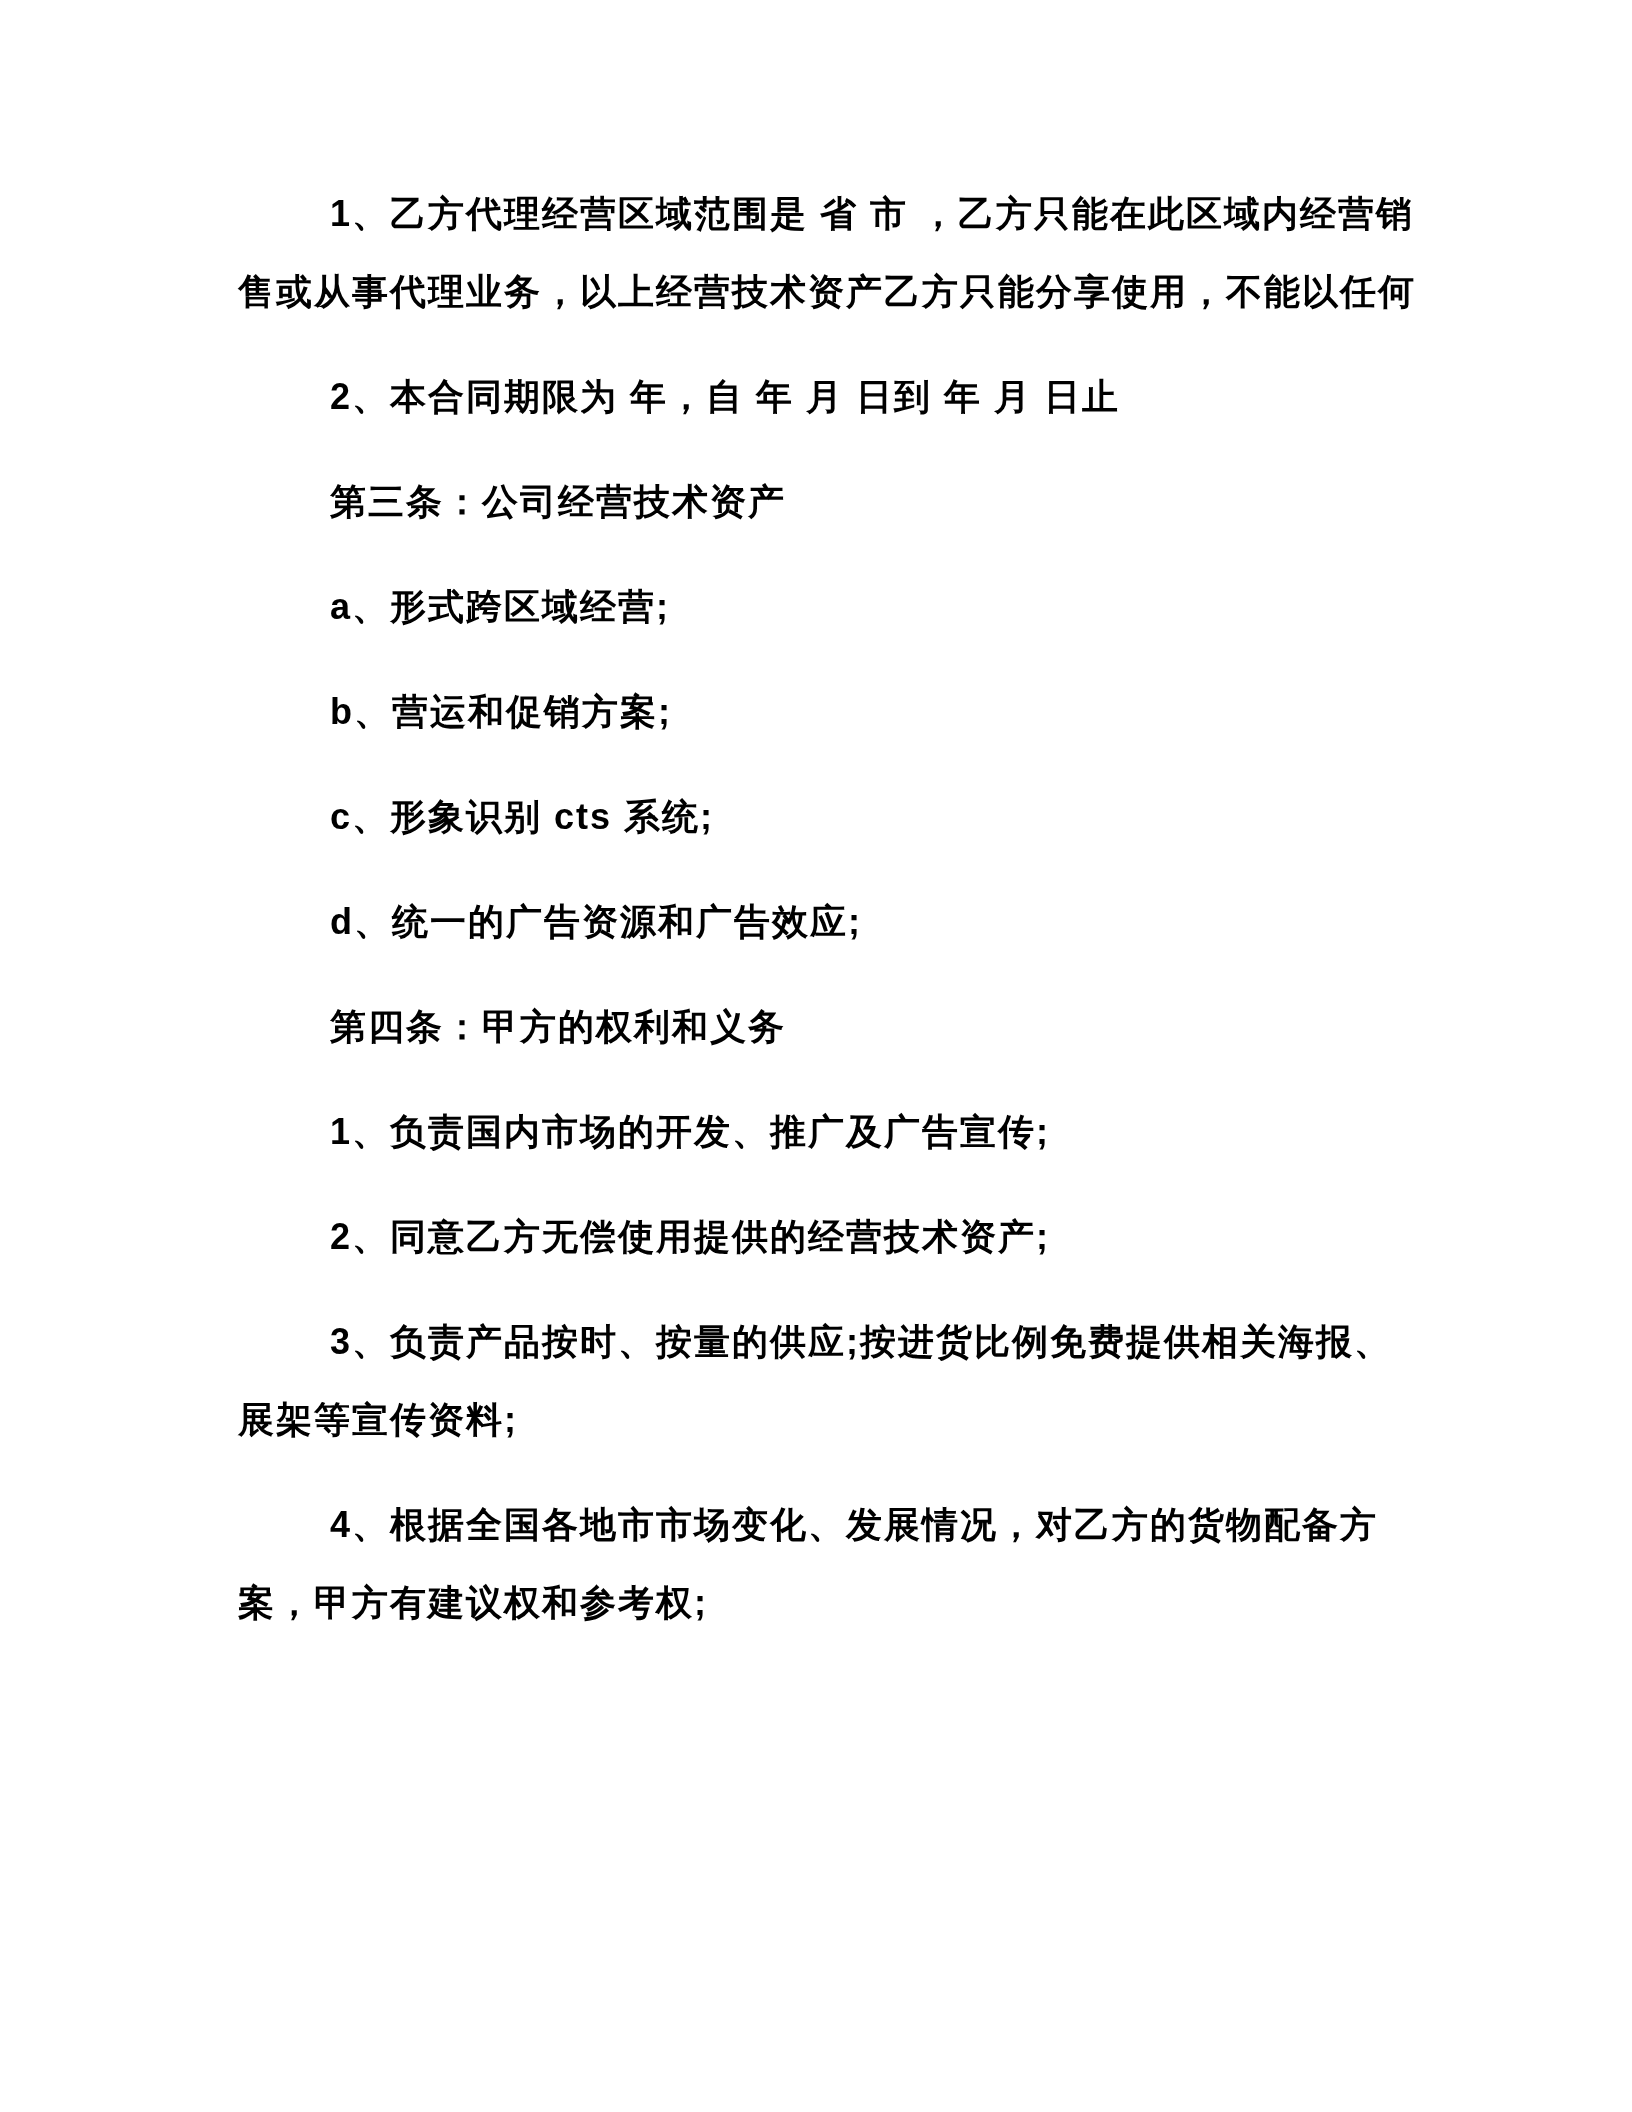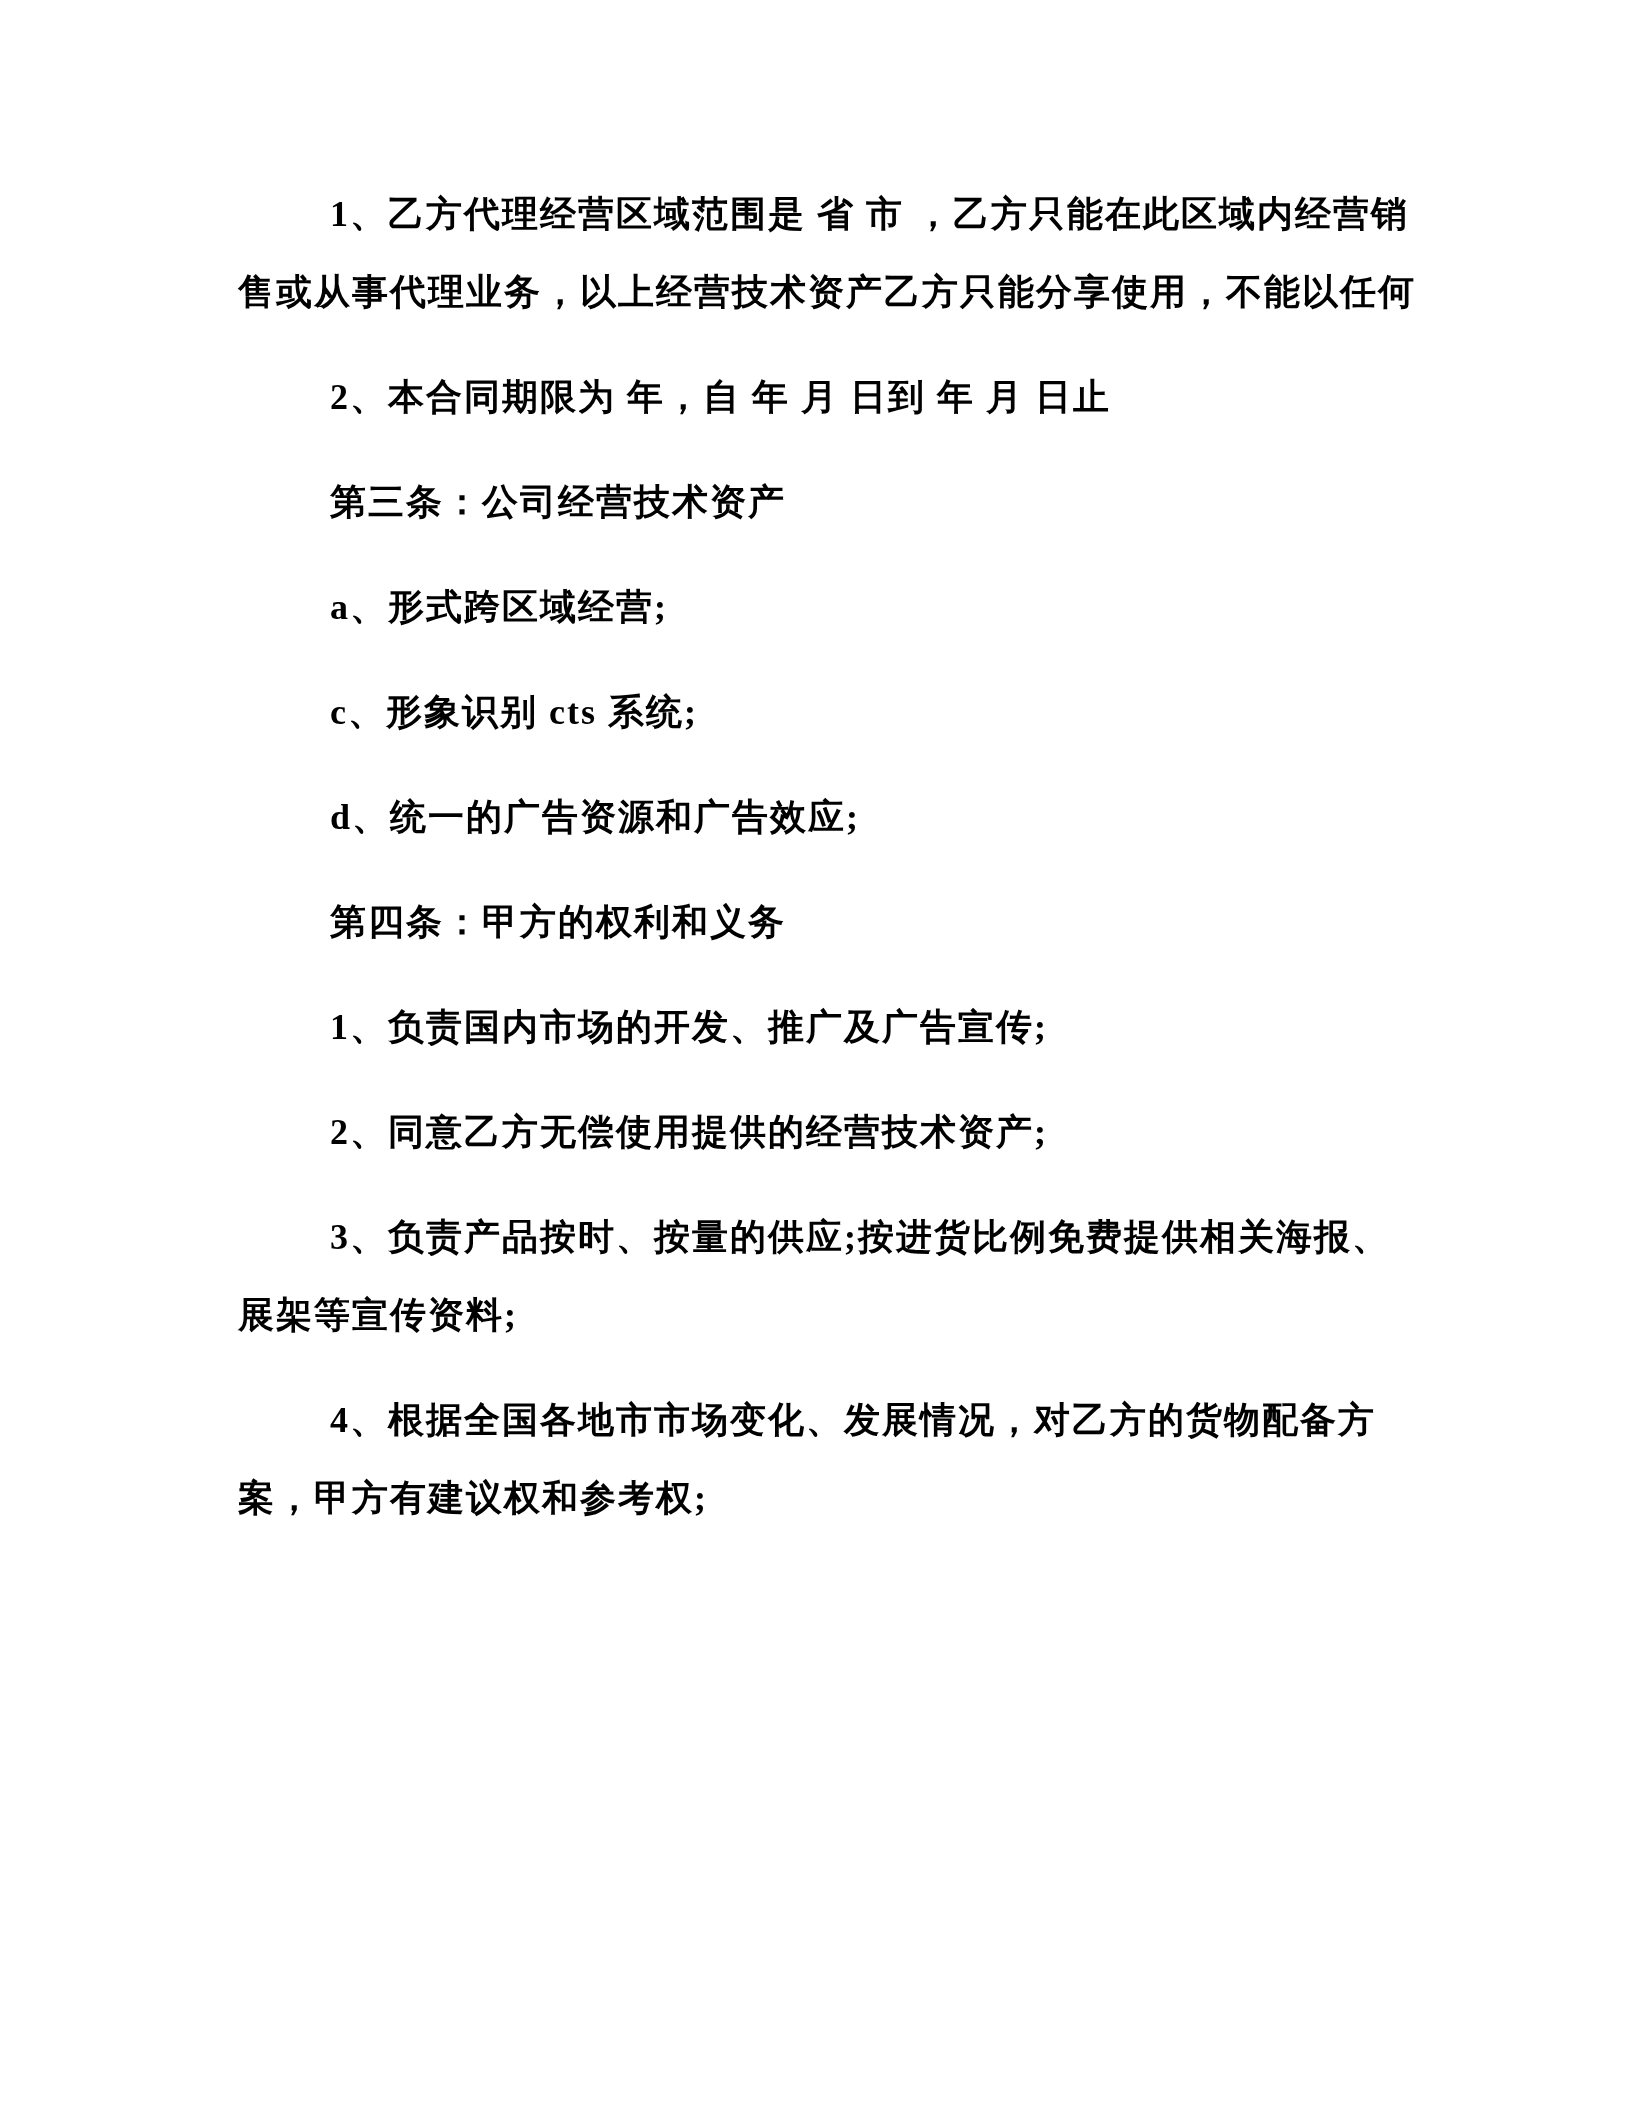--- a/index.html
+++ b/index.html
@@ -6,21 +6,21 @@
     margin: 0;
     padding: 0;
     background: #ffffff;
   }
   .page {
     position: relative;
     width: 1512px;
     height: 2112px;
     background: #ffffff;
     overflow: hidden;
-    font-family: Liberation Serif, serif;
+    font-family: Liberation Sans, sans-serif;
   }
   .doc-body {
     position: absolute;
     top: 175px;
     left: 238px;
     width: 1156px;
     color: #000000;
     font-weight: bold;
     font-size: 36px;
     letter-spacing: 2px;
@@ -53,20 +53,23 @@
       <div class="paragraph">
         <div class="line indent">2、本合同期限为 年，自 年 月 日到 年 月 日止</div>
       </div>
       <div class="paragraph">
         <div class="line indent">第三条：公司经营技术资产</div>
       </div>
       <div class="paragraph">
         <div class="line indent">a、形式跨区域经营;</div>
       </div>
       <div class="paragraph">
+        <div class="line indent">b、营运和促销方案;</div>
+      </div>
+      <div class="paragraph">
         <div class="line indent">c、形象识别 cts 系统;</div>
       </div>
       <div class="paragraph">
         <div class="line indent">d、统一的广告资源和广告效应;</div>
       </div>
       <div class="paragraph">
         <div class="line indent">第四条：甲方的权利和义务</div>
       </div>
       <div class="paragraph">
         <div class="line indent">1、负责国内市场的开发、推广及广告宣传;</div>

